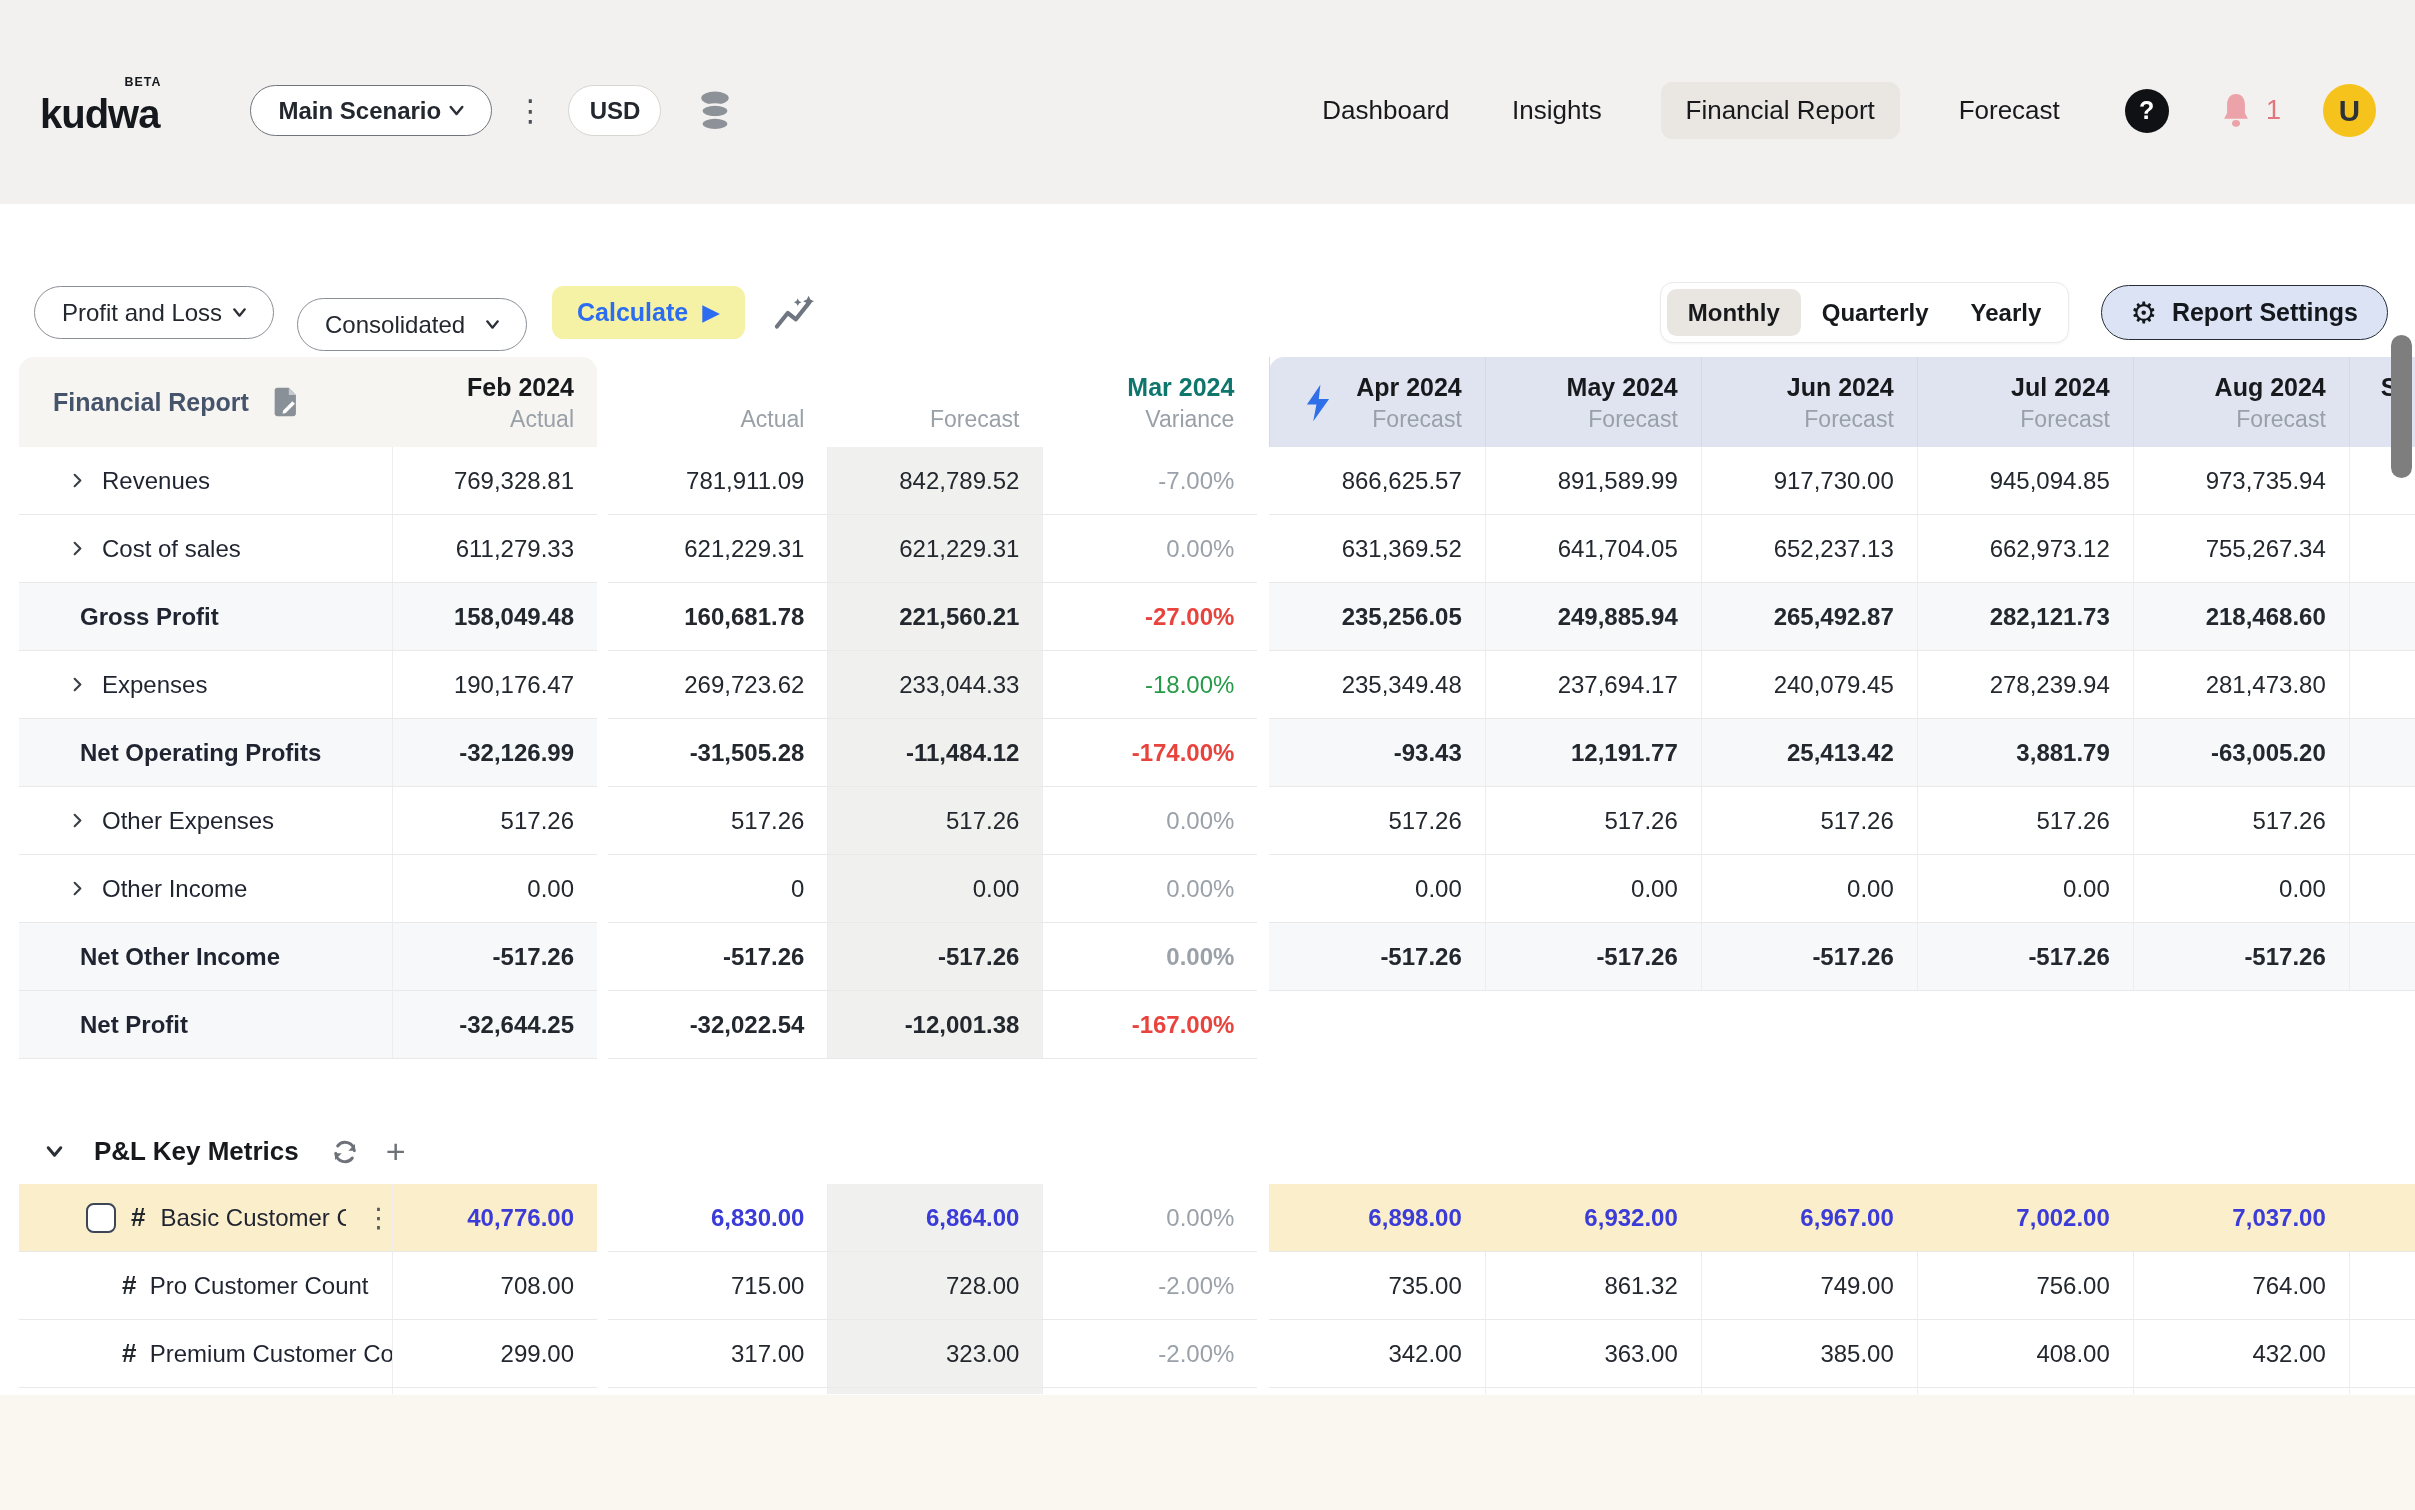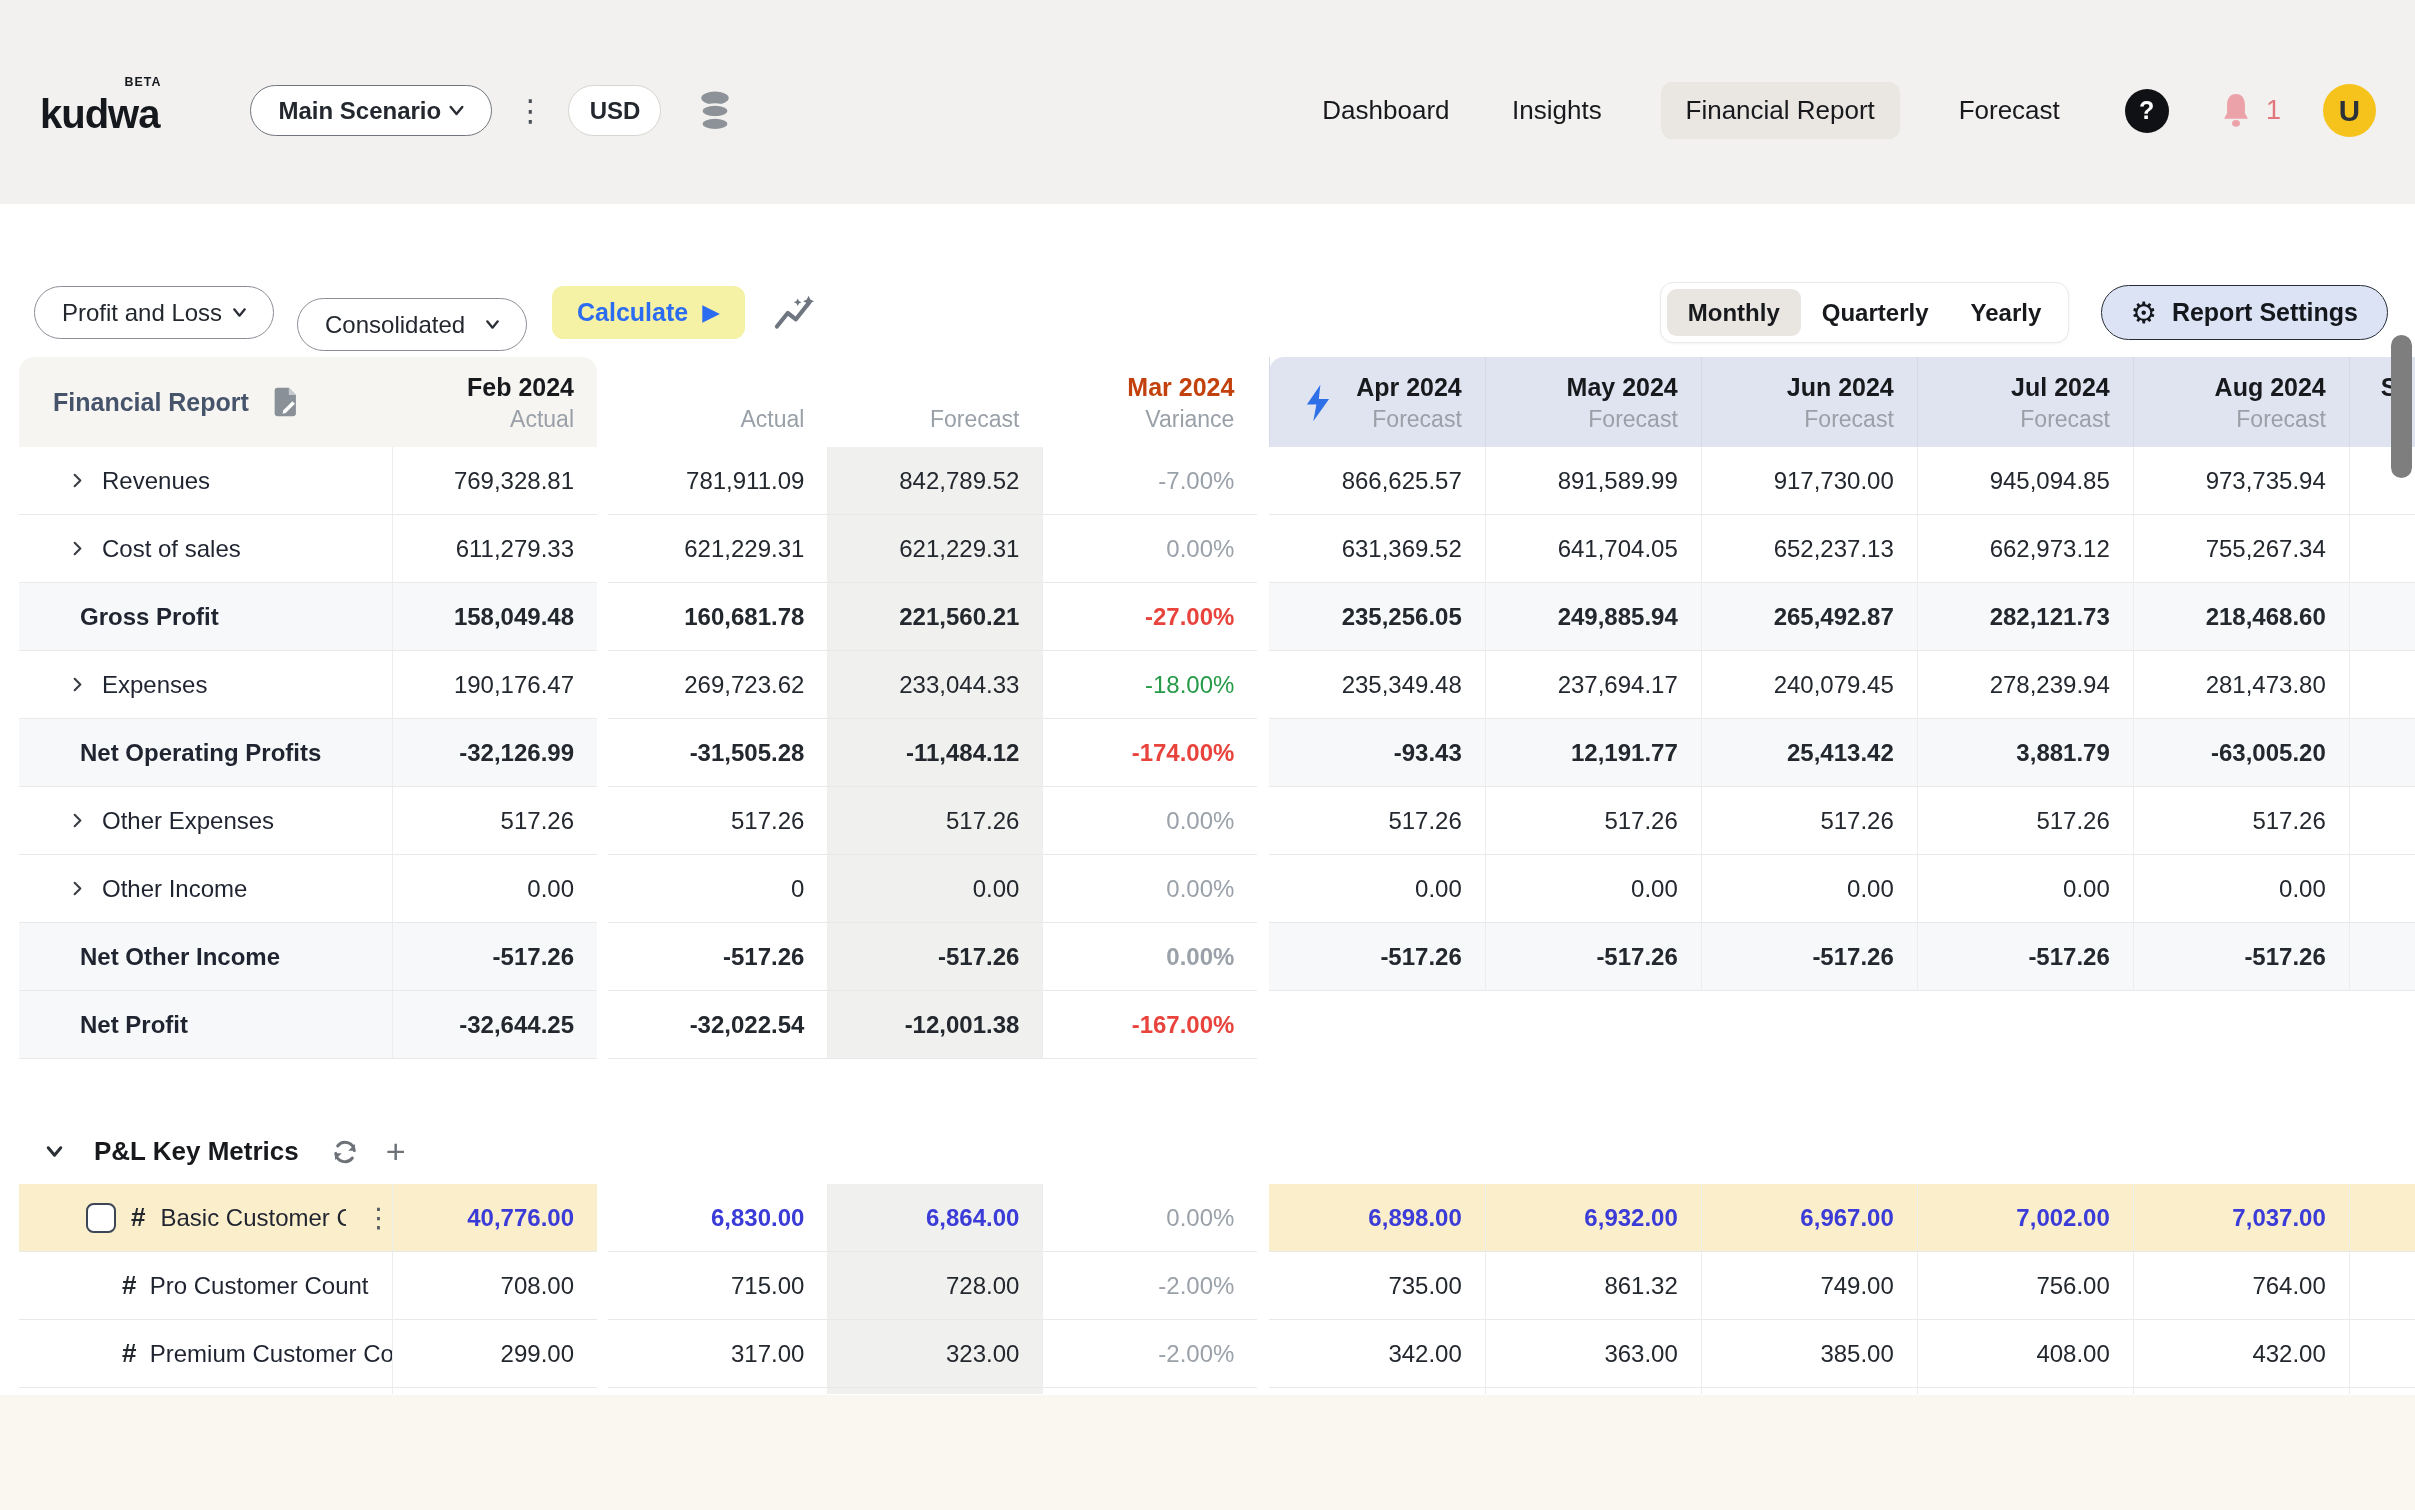--- a/index.html
+++ b/index.html
@@ -53,21 +53,21 @@
   .grp-mar { width:649px; }
   .grp-fc { flex:1; min-width:0; overflow:hidden; }
 
   .ghead { height:90px; display:flex; }
   .ghead-fixed { background:#f6f5f2; border-radius:15px 15px 0 0; align-items:center; padding-left:34px; }
   .fr-title { font-size:25px; font-weight:600; color:#45536b; }
   .editicon { margin-left:21px; display:flex; }
   .hcol { display:flex; flex-direction:column; justify-content:center; align-items:flex-end; padding:0 23px; }
   .hm { font-size:25px; font-weight:600; color:#17191d; min-height:34px; line-height:34px; white-space:nowrap;margin-left:12px; }
   .hs { font-size:23px; color:#99a0a8; line-height:30px; min-height:30px; }
-  .hm-blue { color:#c2410c; }
+  .hm-blue { color:#0f766e; }
   .hcol-feb { width:205px; margin-left:auto; }
   .hcol-mac { width:219px; } .hcol-mfc { width:215px; } .hcol-mvc { width:215px; }
   .ghead-fc { background:#dfe4f0; border-radius:15px 0 0 0; position:relative; }
   .ghead-fc .hcol { border-left:1px solid #d4dae9; }
   .ghead-fc .hcol:first-child { border-left:none; }
   .hcol-fc { width:216px; flex:none; }
   .hcol-stub { flex:1; align-items:flex-start; padding-left:19px; }
   .bolt { position:absolute; left:30px; top:25px; }
 
   .trow { display:flex; height:68px; border-bottom:1px solid #e9e9e9; background:#fff; }

